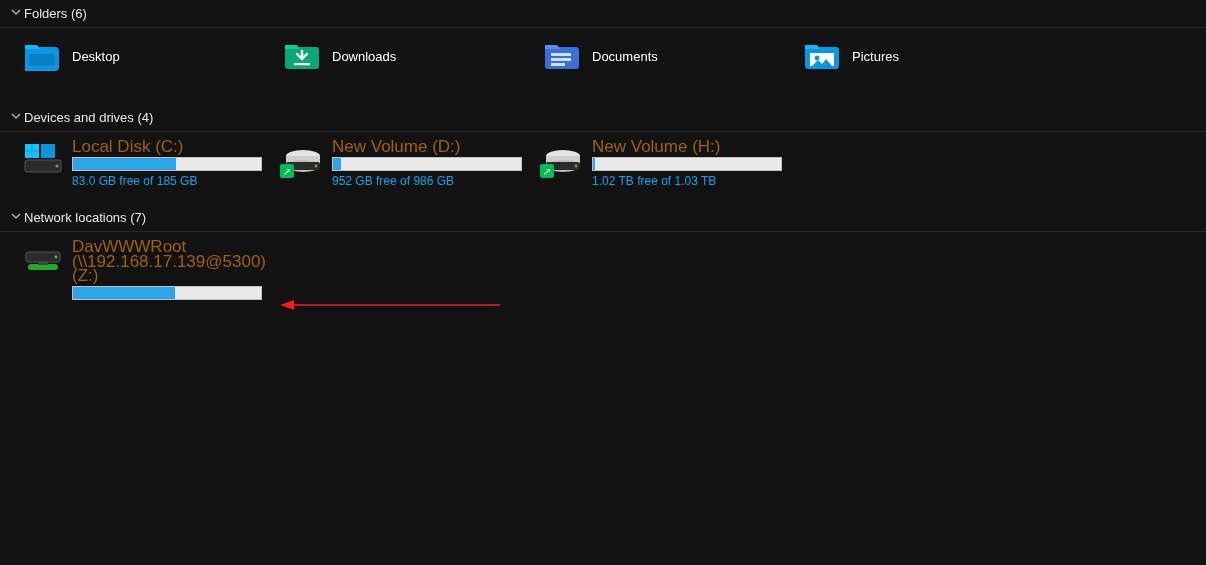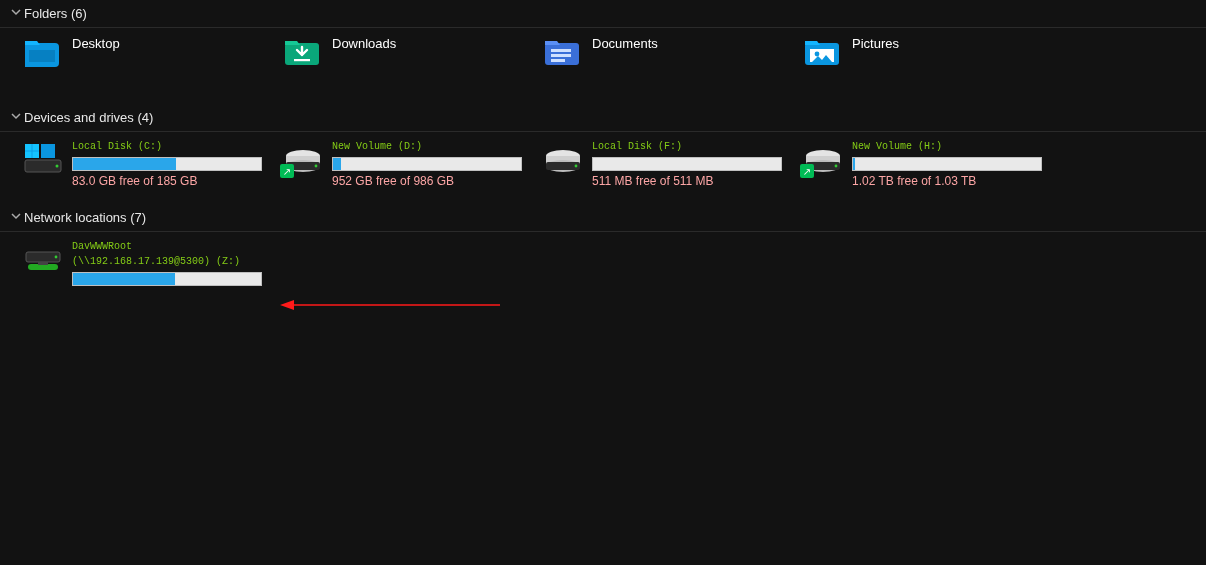--- a/index.html
+++ b/index.html
@@ -23,51 +23,51 @@
     }
     .sec-title { color: #e8e8e8; }
     .grid {
       display: grid;
       grid-template-columns: repeat(4, 260px);
       column-gap: 0px;
       padding: 8px 0 4px 22px;
     }
     
     .folder {
-      display: flex; 
+      display: flex; align-items: center;
       height: 40px; margin-bottom: 24px;
       cursor: default;
     }
     .ficon {
       width: 40px; height: 32px; margin-right: 10px;
       display: inline-flex; align-items: center; justify-content: center;
     }
     .fname { color: #fff; }
     
     .drive {
       display: flex; align-items: flex-start;
       height: 58px; margin-bottom: 2px;
       cursor: default;
     }
     .dicon {
       width: 44px; height: 36px; margin-right: 6px;
       position: relative;
     }
     .dinfo { flex: 0 0 190px; }
-    .dname { color: #84cc16; margin-bottom: 3px; font-size: 10px; line-height: 14px; font-family: Liberation Mono, monospace; }
+    .dname { color: #a16207; margin-bottom: 3px; font-size: 17px; line-height: 14px; }
     .bar {
       width: 190px; height: 14px;
       background: #e9e9e9; border: 1px solid #bfbfbf;
       position: relative;
     }
     .fill {
       position: absolute; left: 0; top: 0; bottom: 0;
       background: #2aa6ea;
     }
-    .dfree { color: #fca5a5; font-size: 12px; margin-top: 3px; }
+    .dfree { color: #0ea5e9; font-size: 12px; margin-top: 3px; }
     .shortcut {
       position: absolute; left: -2px; bottom: -2px;
       width: 14px; height: 14px;
       background: #0b5; border-radius: 2px;
       display: flex; align-items: center; justify-content: center;
       font-size: 10px; color: #fff;
     }
     
     .arrow {
       position: absolute;
@@ -192,38 +192,20 @@
         </span>
         <div class="dinfo">
           <div class="dname">New Volume (D:)</div>
           <div class="bar">
               <div class="fill" style="width:4%"></div>
             </div>
           <div class="dfree">952 GB free of 986 GB</div>
         </div>
       </div>
 
-      <div class="drive">
-        <span class="dicon">
-          <svg width="44" height="36" viewBox="0 0 44 36">
-              <ellipse cx="21" cy="16" rx="17" ry="6" fill="#e4e4e4"></ellipse>
-              <rect x="4" y="16" width="34" height="10" fill="#cfcfcf"></rect>
-              <ellipse cx="21" cy="26" rx="17" ry="6" fill="#bcbcbc"></ellipse>
-              <rect x="4" y="22" width="34" height="8" rx="2" fill="#2b2b2b"></rect>
-              <circle cx="34" cy="26" r="1.4" fill="#3c3"></circle>
-            </svg>
-        </span>
-        <div class="dinfo">
-          <div class="dname">Local Disk (F:)</div>
-          <div class="bar">
-              <div class="fill" style="width:0%"></div>
-            </div>
-          <div class="dfree">511 MB free of 511 MB</div>
-        </div>
-      </div>
 
       <div class="drive">
         <span class="dicon">
           <svg width="44" height="36" viewBox="0 0 44 36">
               <ellipse cx="21" cy="16" rx="17" ry="6" fill="#e4e4e4"></ellipse>
               <rect x="4" y="16" width="34" height="10" fill="#cfcfcf"></rect>
               <ellipse cx="21" cy="26" rx="17" ry="6" fill="#bcbcbc"></ellipse>
               <rect x="4" y="22" width="34" height="8" rx="2" fill="#2b2b2b"></rect>
               <circle cx="34" cy="26" r="1.4" fill="#3c3"></circle>
             </svg>

